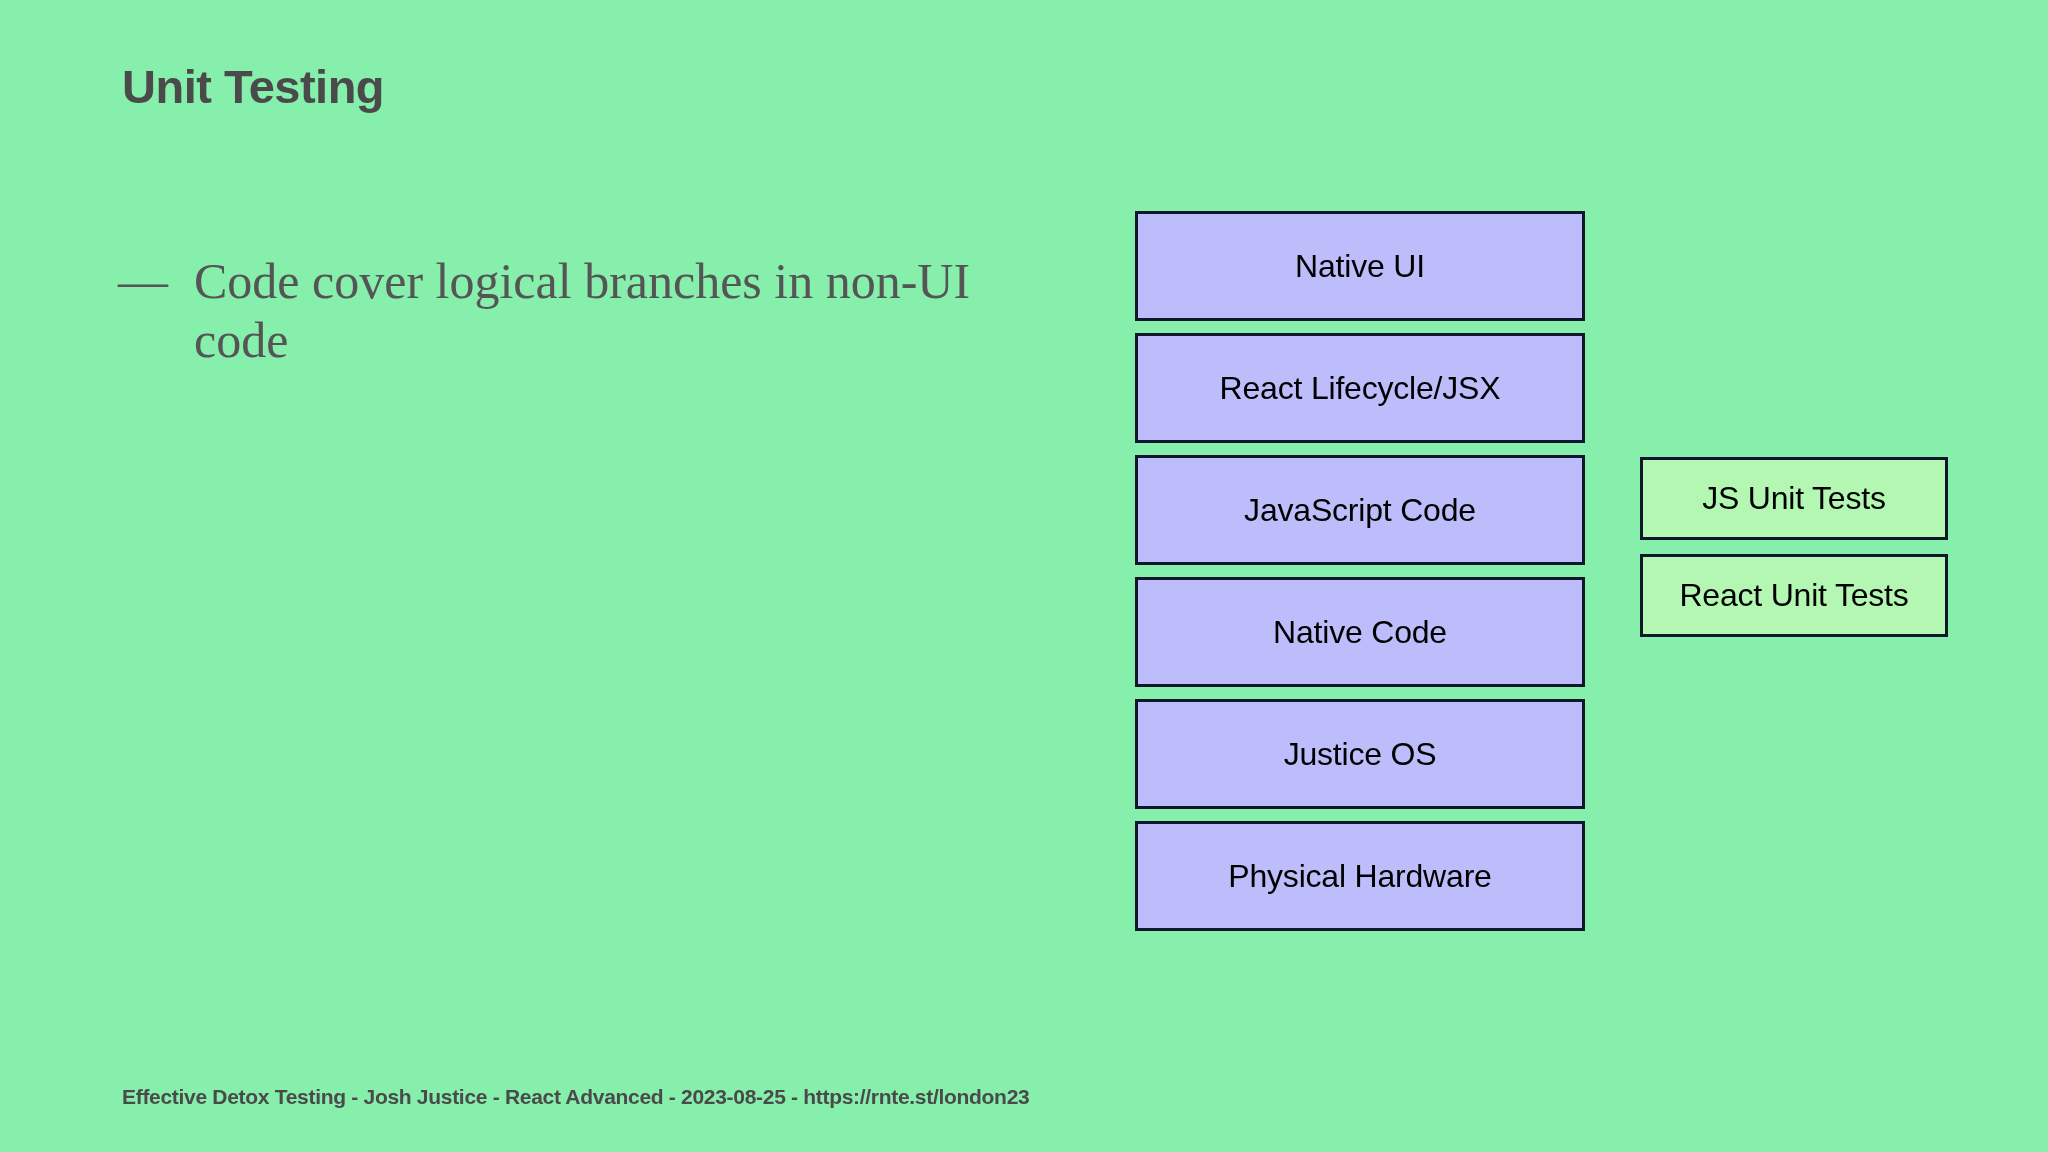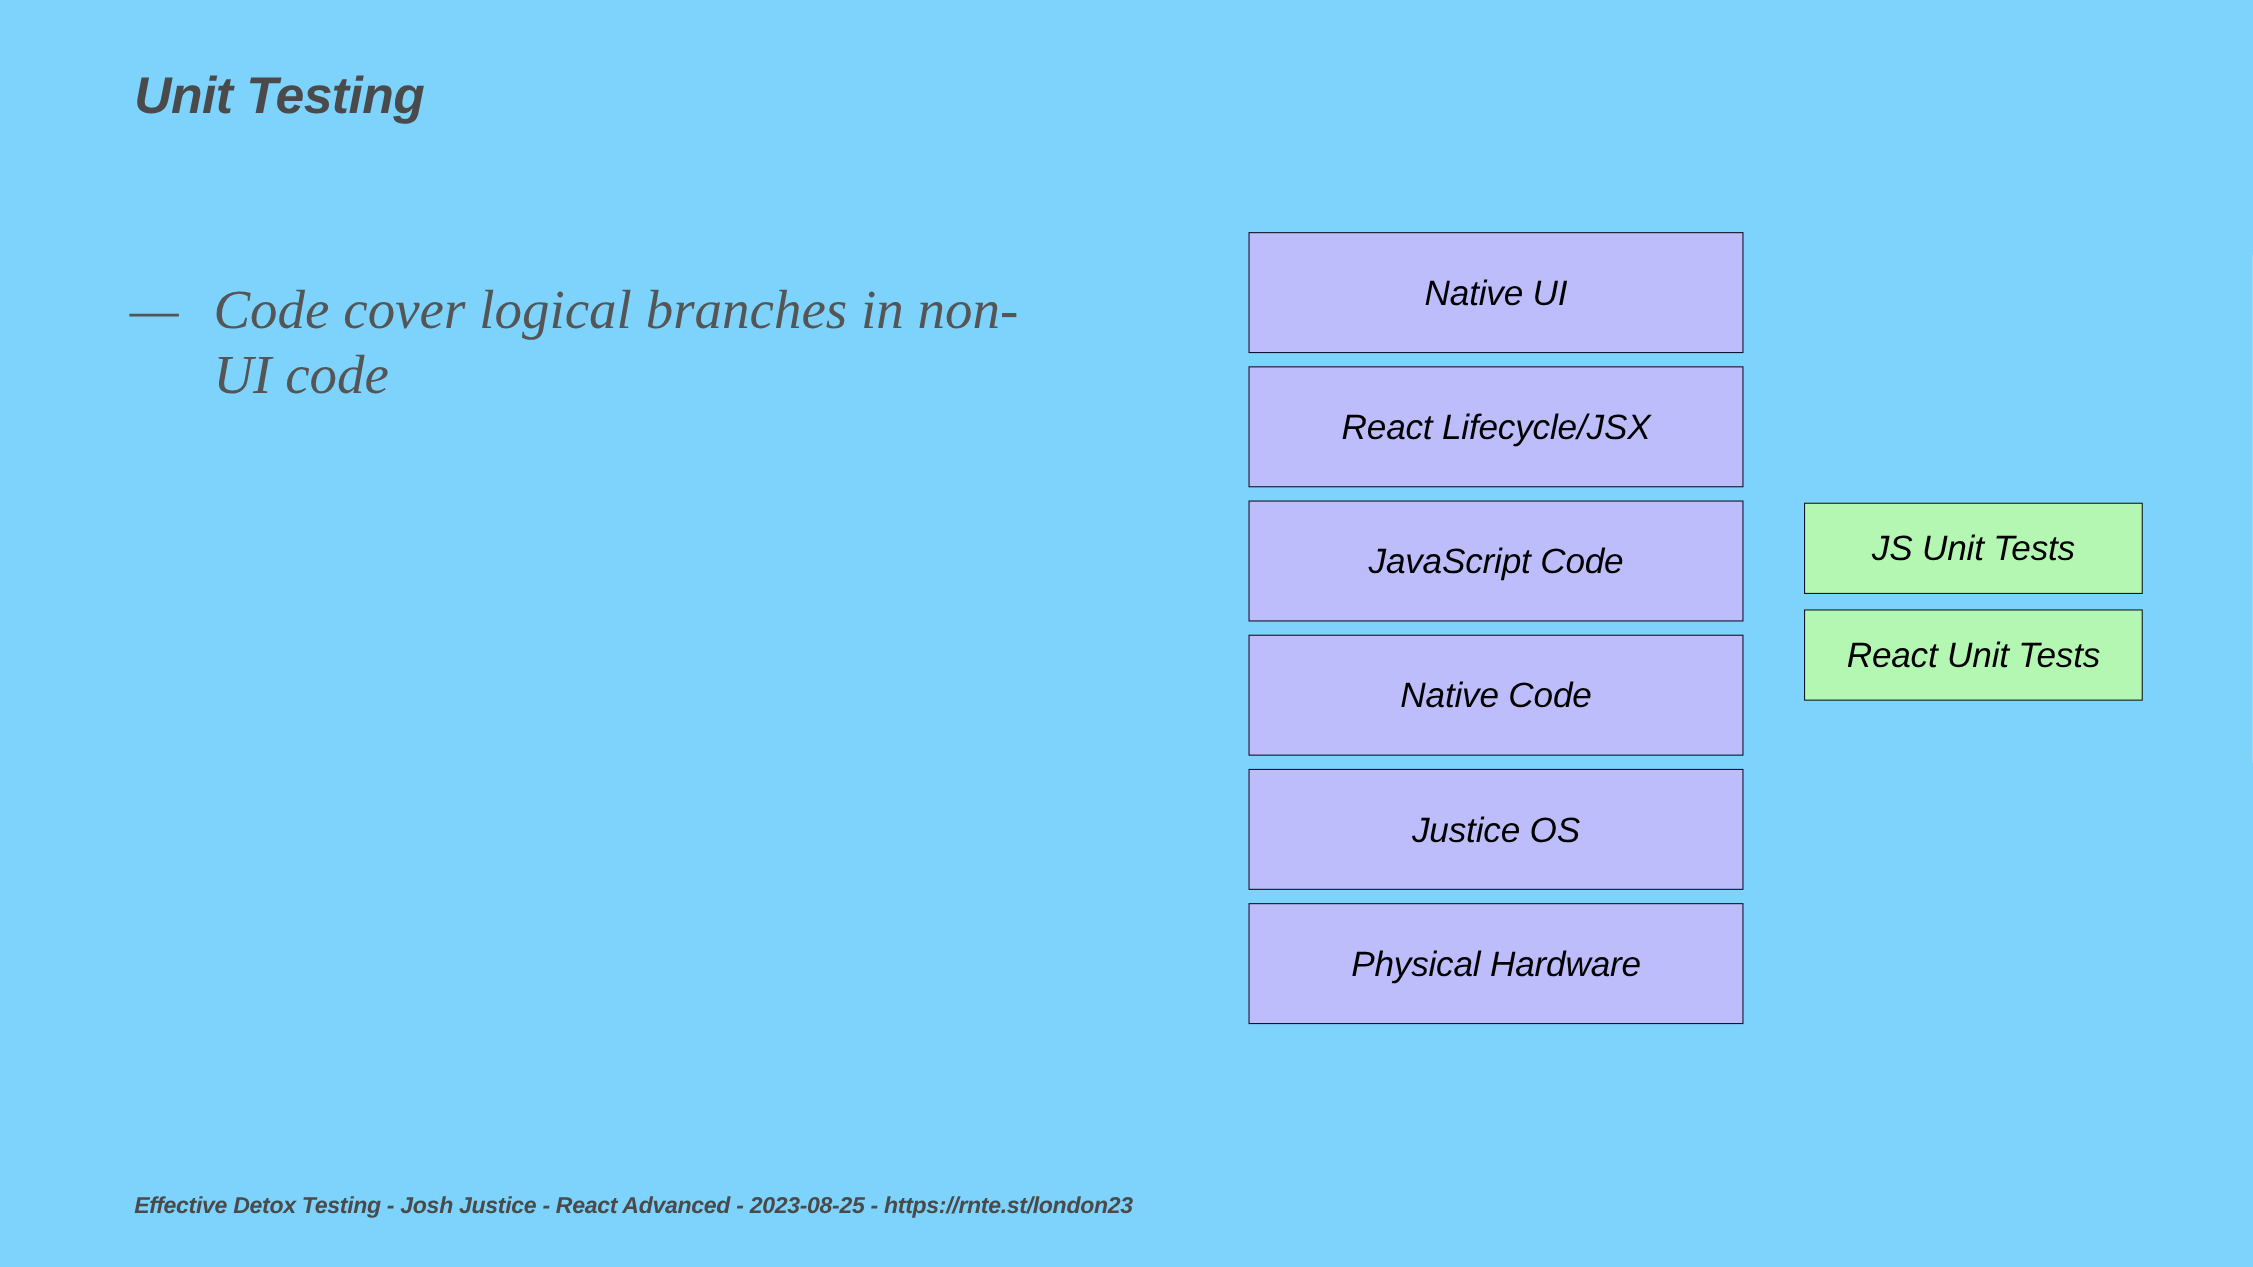--- a/index.html
+++ b/index.html
@@ -13,22 +13,21 @@
     height: 1152px;
     position: relative;
     overflow: hidden;
     font-family: "Liberation Sans", sans-serif;
     -webkit-font-smoothing: antialiased;
   }
 
   .slide {
     position: absolute;
     inset: 0;
-    background: #7dd3fc;
-    font-style: italic;
+    background: #86efac;
   }
 
   
   .slide-title {
     position: absolute;
     left: 122px;
     top: 62px;
     font-family: "Liberation Sans", sans-serif;
     font-weight: bold;
     font-size: 47px;
@@ -88,21 +87,21 @@
   .tests-column {
     position: absolute;
     left: 1640px;
     top: 457px;
     width: 308px;
     pointer-events: auto;
   }
 
   .dbox {
     box-sizing: border-box;
-    border: 1px solid #0f172a;
+    border: 3px solid #0f172a;
     display: flex;
     align-items: center;
     justify-content: center;
     font-family: "Liberation Sans", sans-serif;
     font-size: 32px;
     color: #000000;
     text-align: center;
     letter-spacing: -0.2px;
   }
   .stack-column .dbox {

